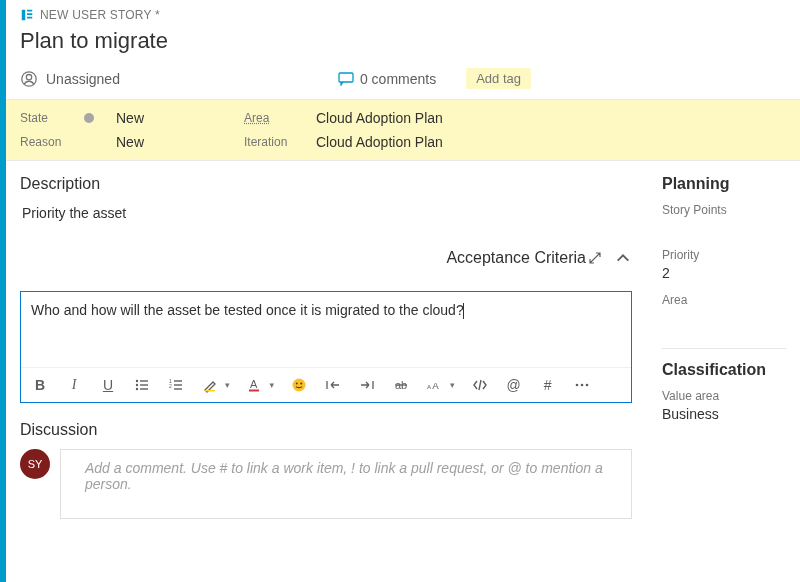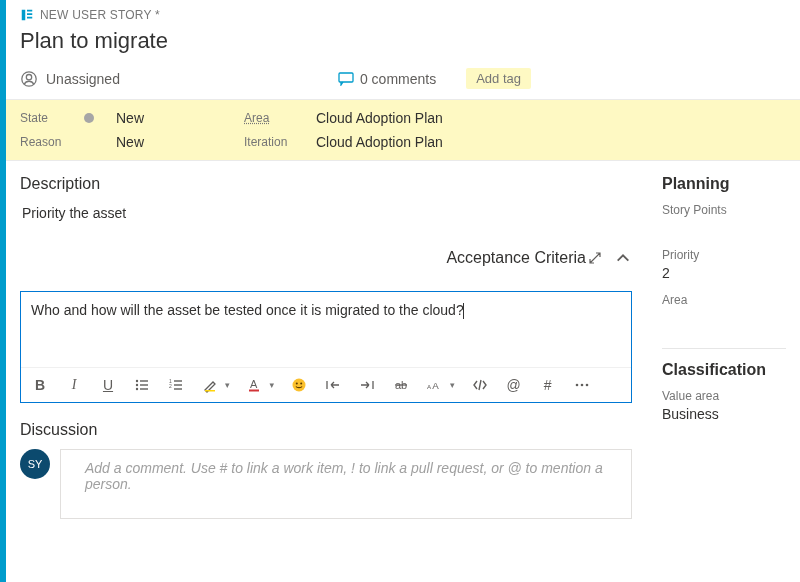--- a/index.html
+++ b/index.html
@@ -168,21 +168,21 @@
     .chevron-small { font-size: 9px; color: #767676; margin-left: -10px; }
     .discussion-title {
       font-size: 16px;
       margin: 18px 0 10px 0;
     }
     .discussion-row {
       display: flex; gap: 10px; align-items: flex-start;
     }
     .avatar {
       width: 30px; height: 30px; border-radius: 50%;
-      background: #0c4a6e;
+      background: #7f1d1d;
       color: #fff;
       font-size: 11px;
       display: flex; align-items: center; justify-content: center;
       flex-shrink: 0;
       text-align: center;
     }
     .comment-box {
       flex: 1;
       border: 1px solid #e1dfdd;
       min-height: 70px;

